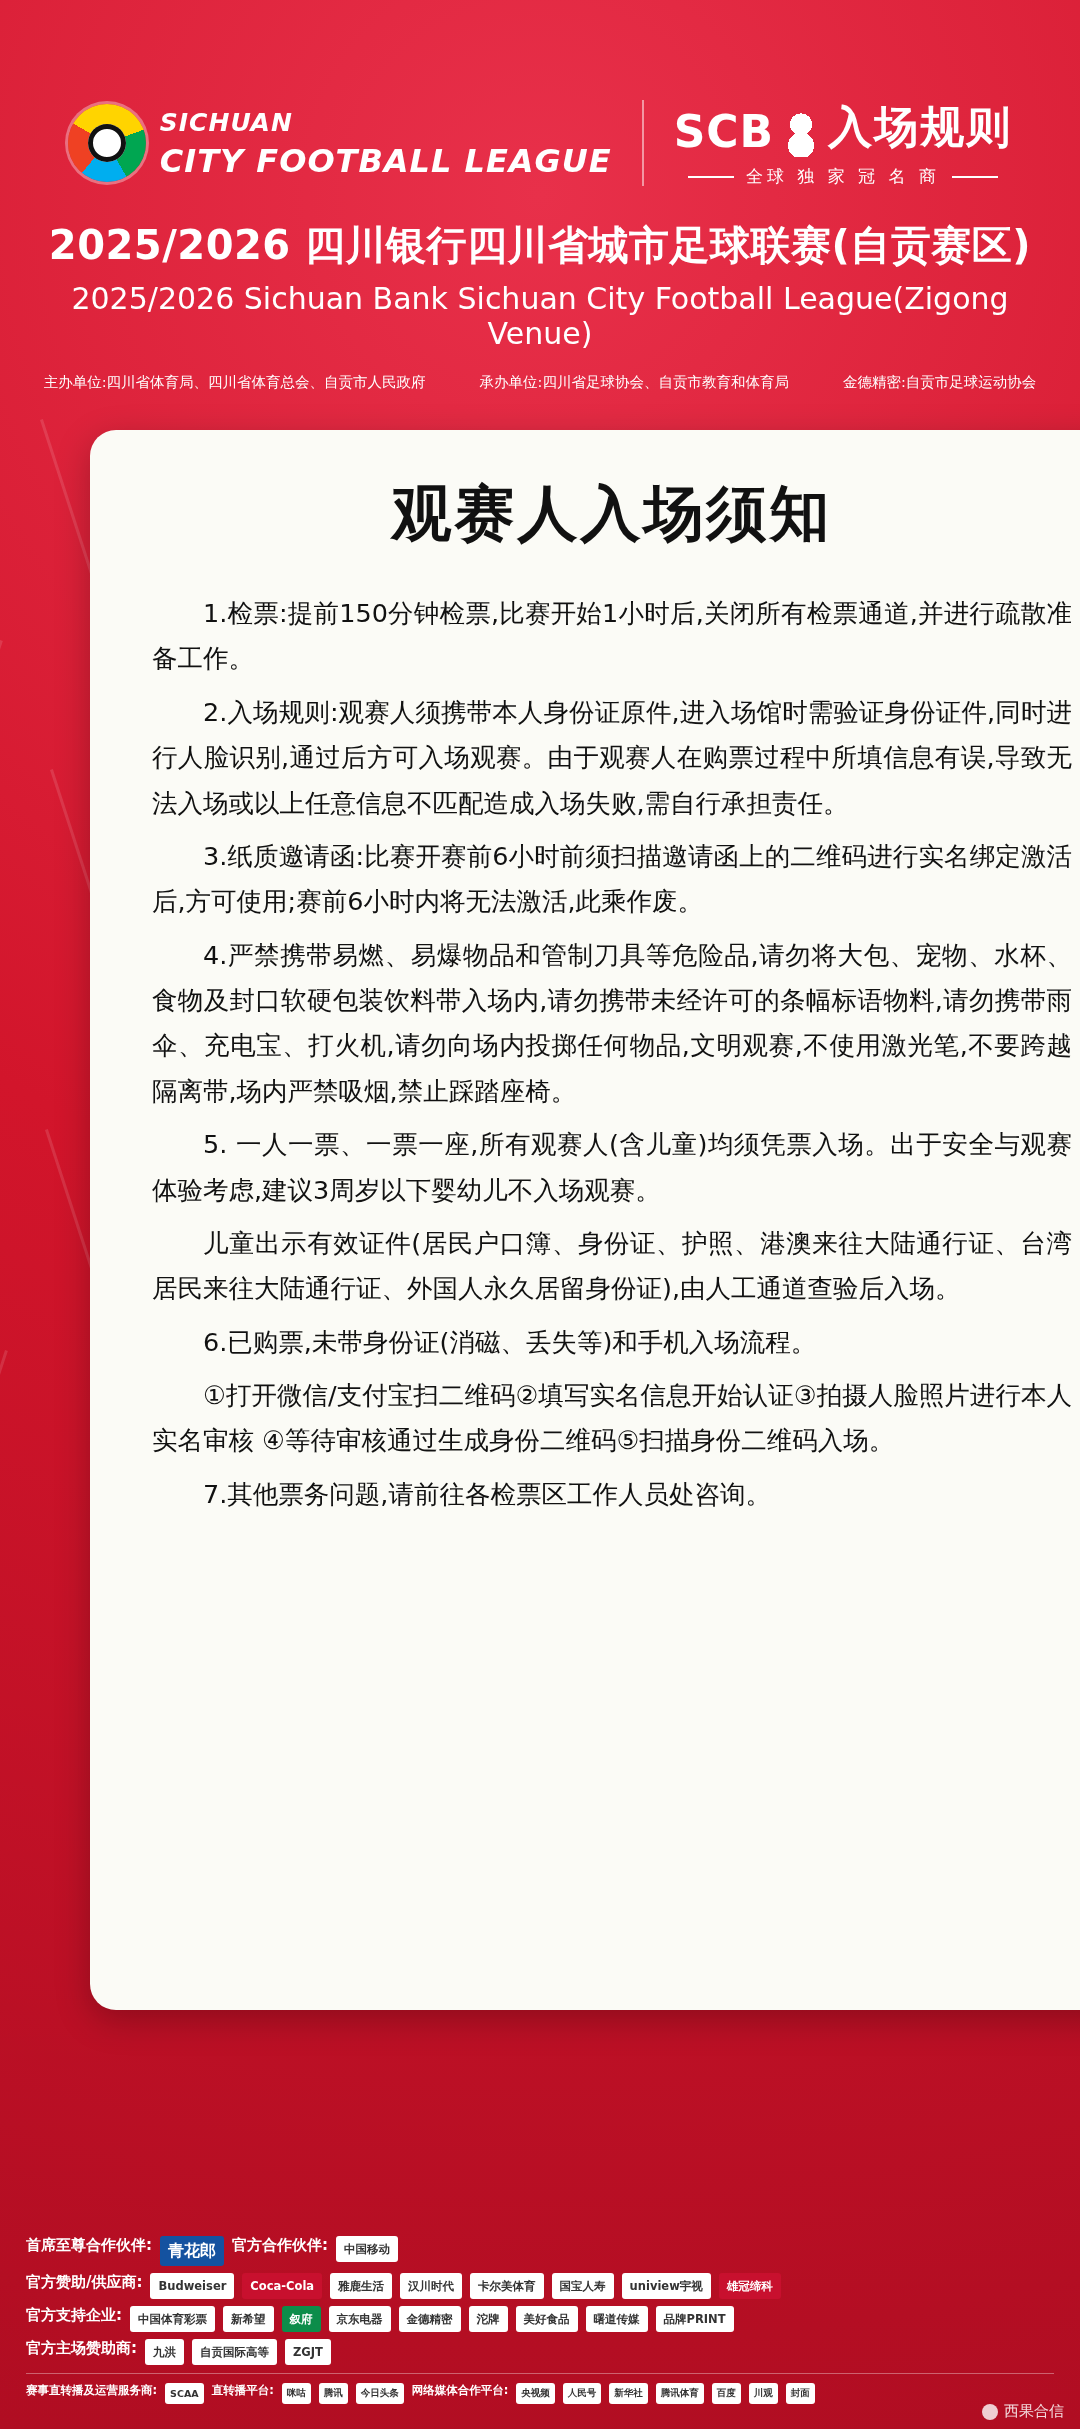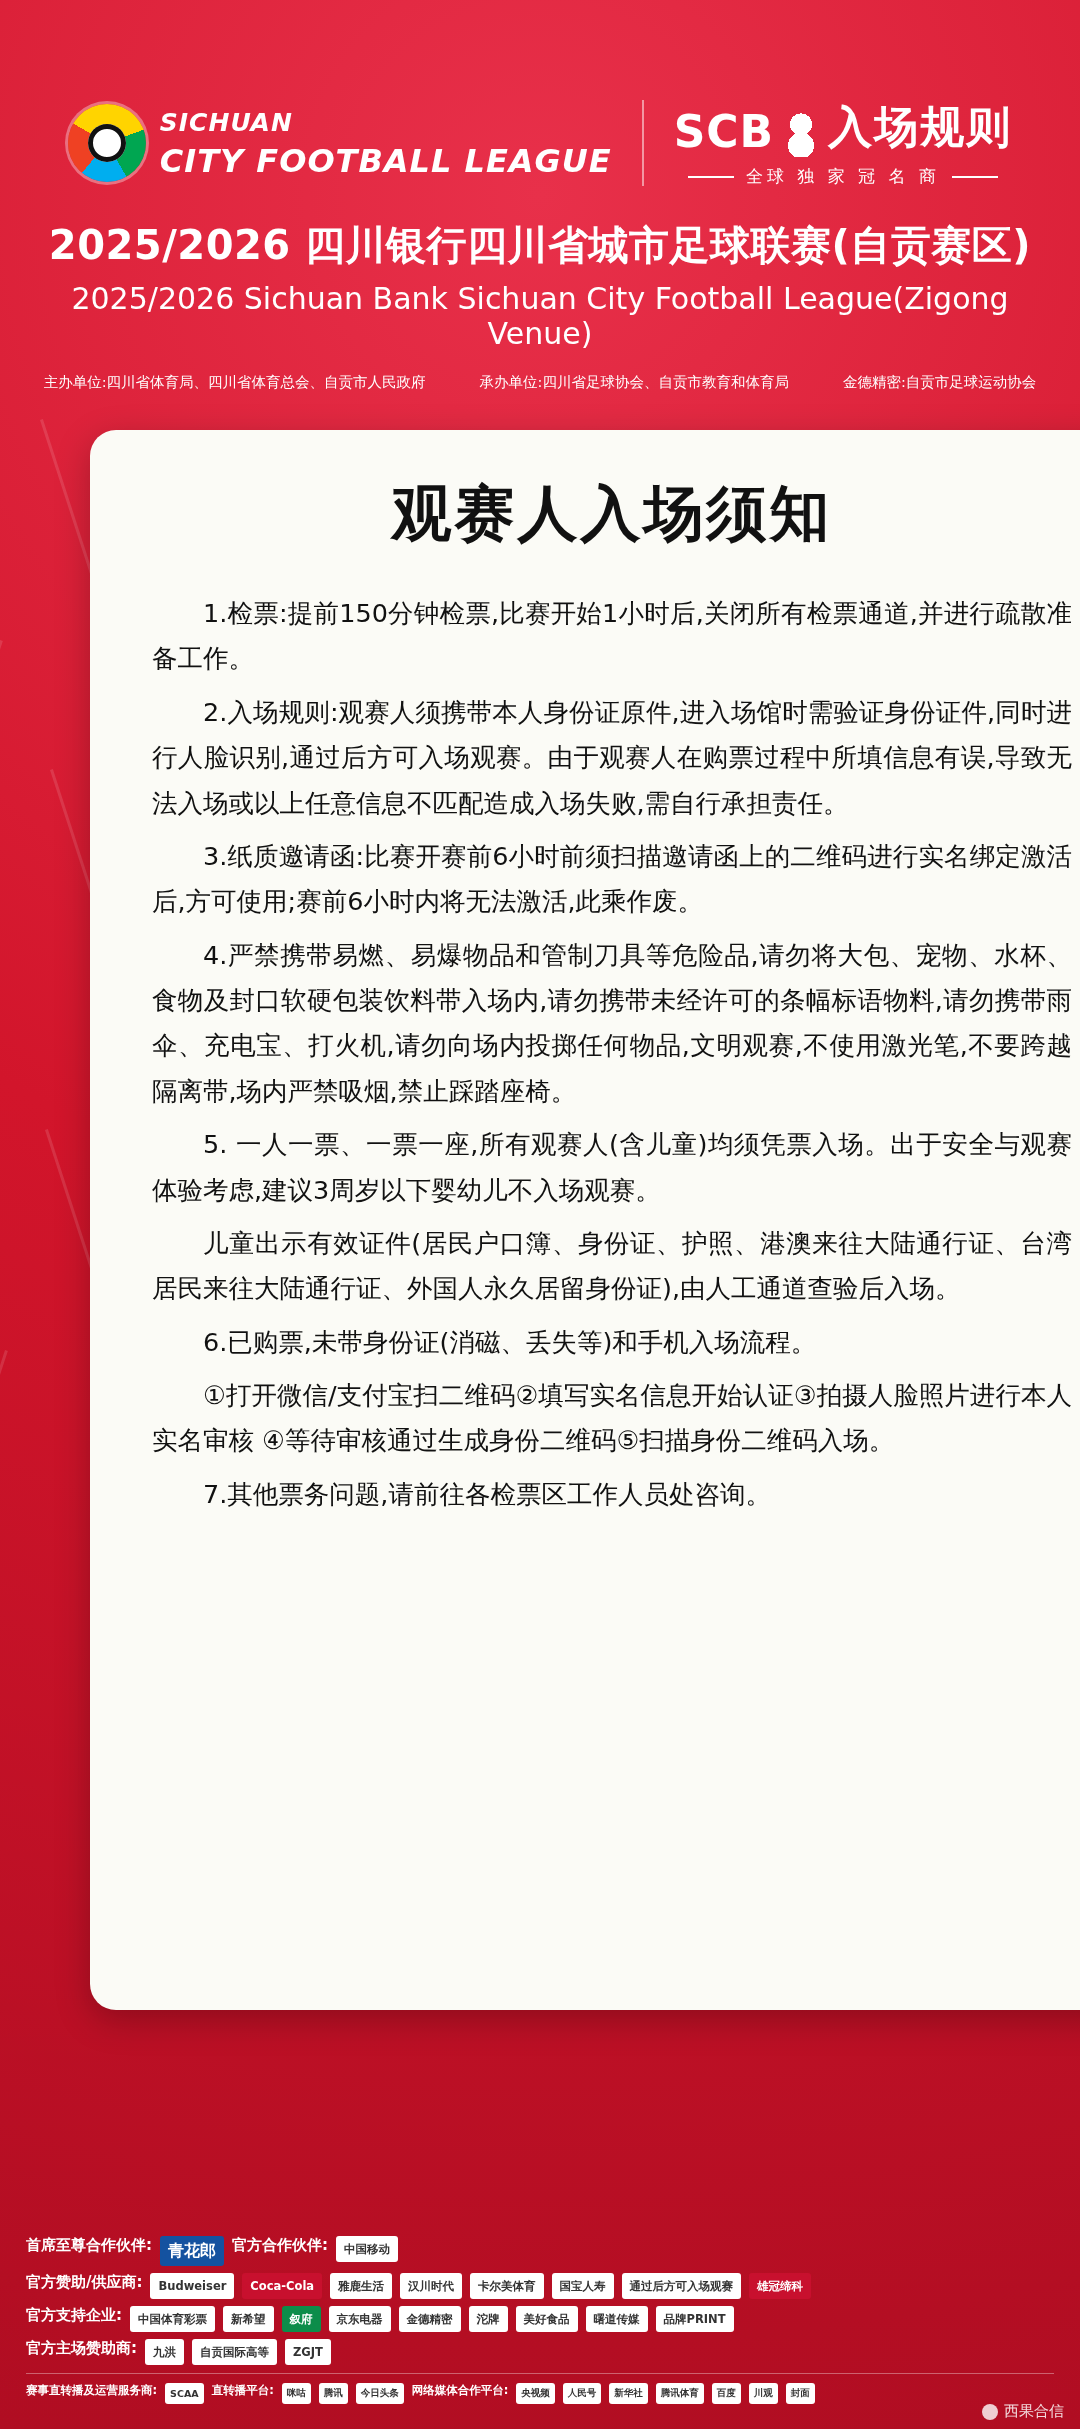--- a/index.html
+++ b/index.html
@@ -279,21 +279,21 @@
   </div>
 
   <div class="sp-row">
     <span class="sp-label">官方赞助/供应商:</span>
     <span class="chip">Budweiser</span>
     <span class="chip red">Coca-Cola</span>
     <span class="chip">雅鹿生活</span>
     <span class="chip">汉川时代</span>
     <span class="chip">卡尔美体育</span>
     <span class="chip">国宝人寿</span>
-    <span class="chip">通过后方可入场观赛</span>
+    <span class="chip">uniview宇视</span>
     <span class="chip red">雄冠缔科</span>
   </div>
 
   <div class="sp-row">
     <span class="sp-label">官方支持企业:</span>
     <span class="chip">中国体育彩票</span>
     <span class="chip">新希望</span>
     <span class="chip green">叙府</span>
     <span class="chip">京东电器</span>
     <span class="chip">金德精密</span>

